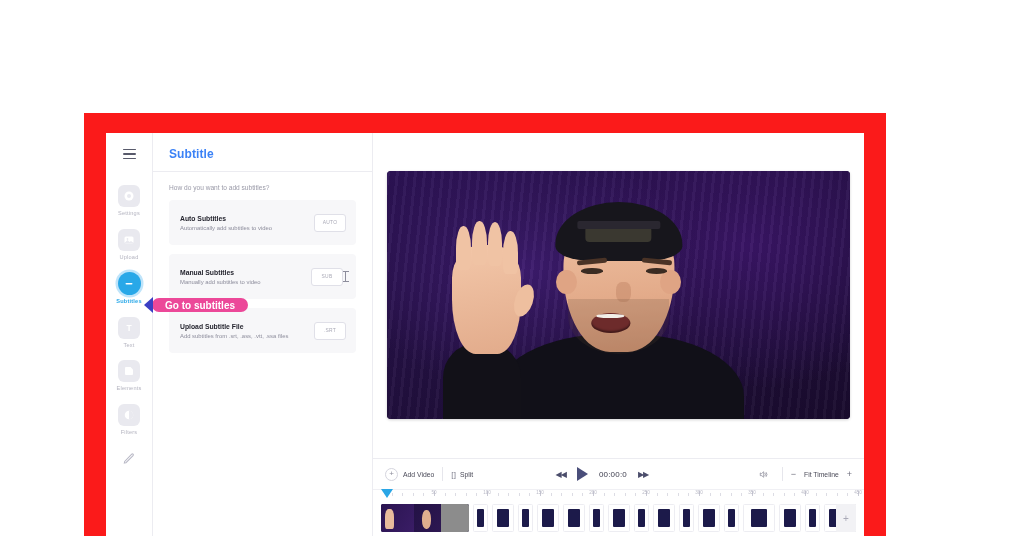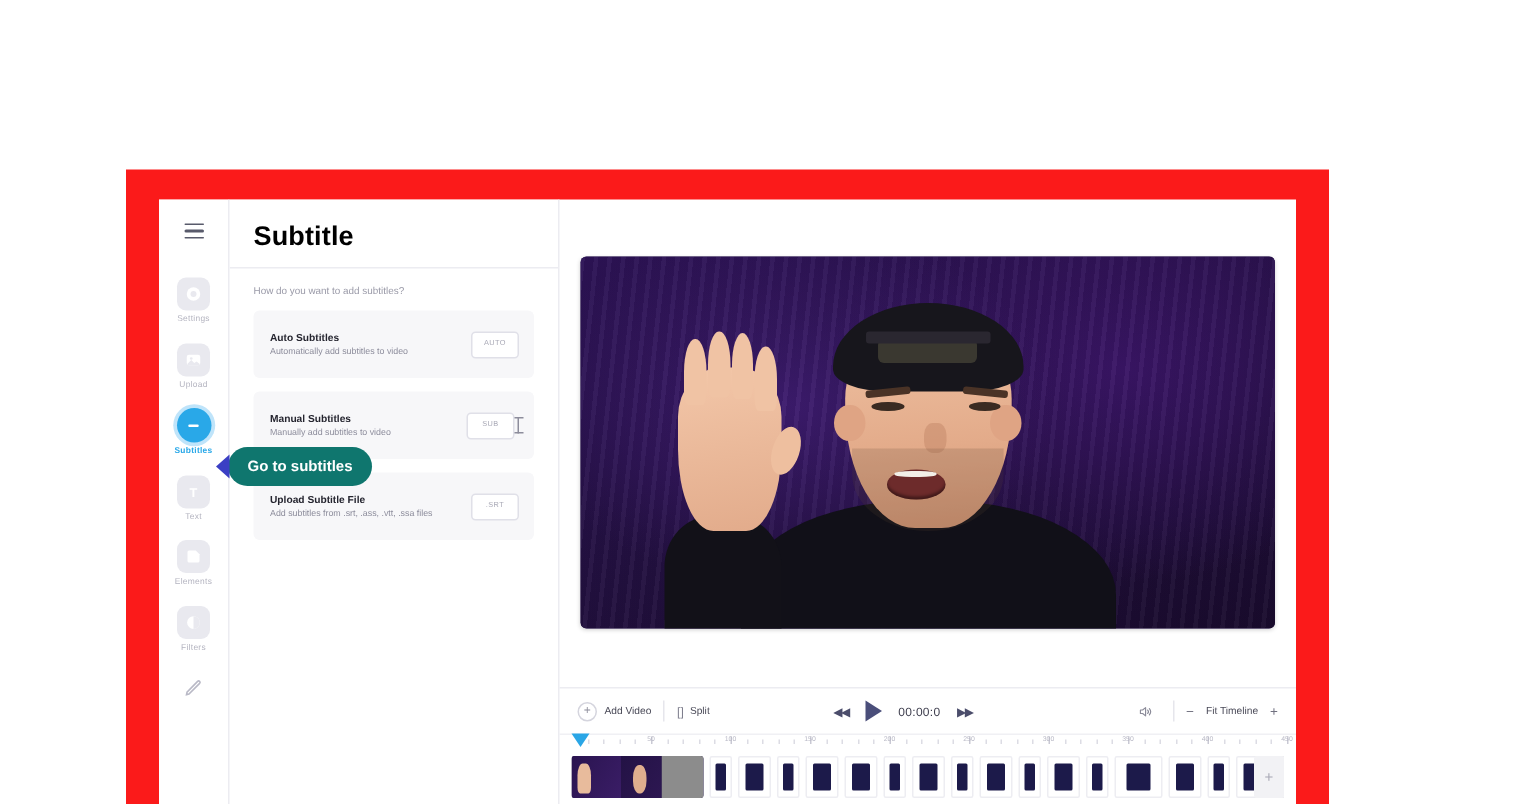--- a/index.html
+++ b/index.html
@@ -64,21 +64,21 @@
   .rail-item.pen .rail-glyph{background:transparent;}
   
   .panel{
     width:220px;flex:0 0 220px;
     border-right:1px solid #ececf1;
     display:flex;flex-direction:column;
     padding:14px 16px 0 16px;
     box-sizing:border-box;
     background:#fff;
   }
-  .panel-title{font-size:18px;font-weight:bold;color:#000000;letter-spacing:.1px;}
+  .panel-title{font-size:12px;font-weight:bold;color:#3b82f6;letter-spacing:.1px;}
   .panel-divider{height:1px;background:#ececf1;margin:10px -16px 0 -16px;}
   .panel-question{font-size:6.6px;color:#9a9aa8;margin:12px 0 9px 0;}
   .opt-card{
     background:#f7f7f9;border-radius:4px;
     height:45px;margin-bottom:9px;
     display:flex;align-items:center;justify-content:space-between;
     padding:0 10px 0 11px;box-sizing:border-box;
     cursor:pointer;
   }
   .opt-text{display:flex;flex-direction:column;gap:3px;}
@@ -89,22 +89,22 @@
     background:#fff;display:flex;align-items:center;justify-content:center;
     font-size:4.9px;color:#a9a9b6;letter-spacing:.3px;padding:0 3px;
   }
   .badge-wrap{display:flex;align-items:center;gap:2px;}
   .ibeam{width:1px;height:11px;background:#8d8d9c;position:relative;}
   .ibeam:before,.ibeam:after{content:"";position:absolute;left:-2.5px;width:6px;height:1px;background:#8d8d9c;}
   .ibeam:before{top:0;} .ibeam:after{bottom:0;}
   
   .callout{
     position:absolute;left:46px;top:165px;
-    height:26px;
-    background:#0f766e;
+    height:14px;
+    background:#ec4899;
     border-radius:13px;
     display:flex;align-items:center;
     padding:0 13px;
     color:#fff;font-size:10px;font-weight:bold;
     white-space:nowrap;
     z-index:20;
   }
   .callout:before{
     content:"";position:absolute;left:-8px;top:50%;transform:translateY(-50%);
     border-top:8px solid transparent;border-bottom:8px solid transparent;

